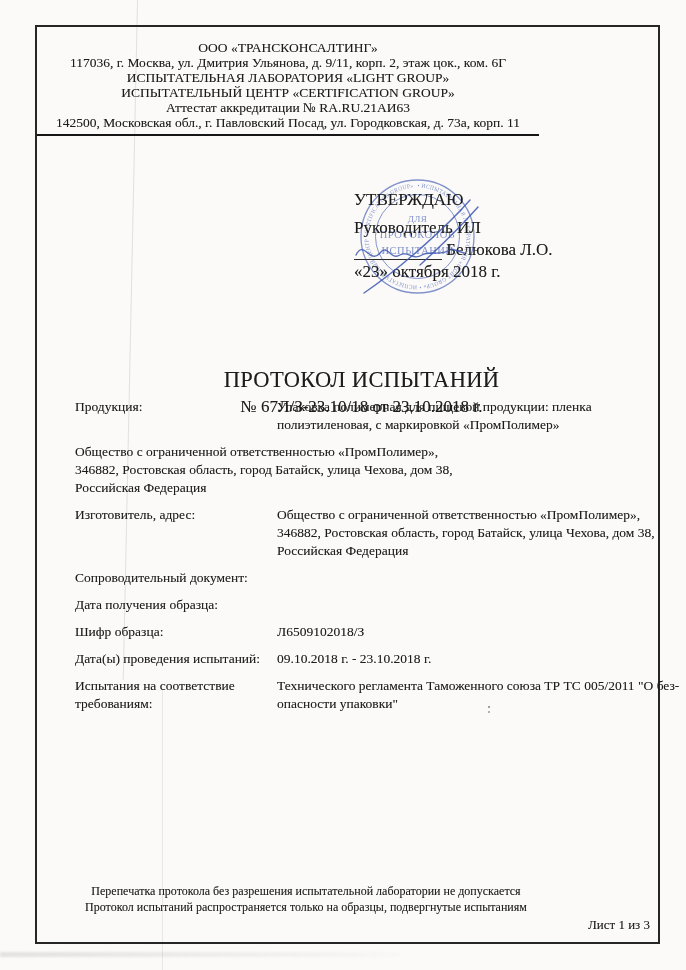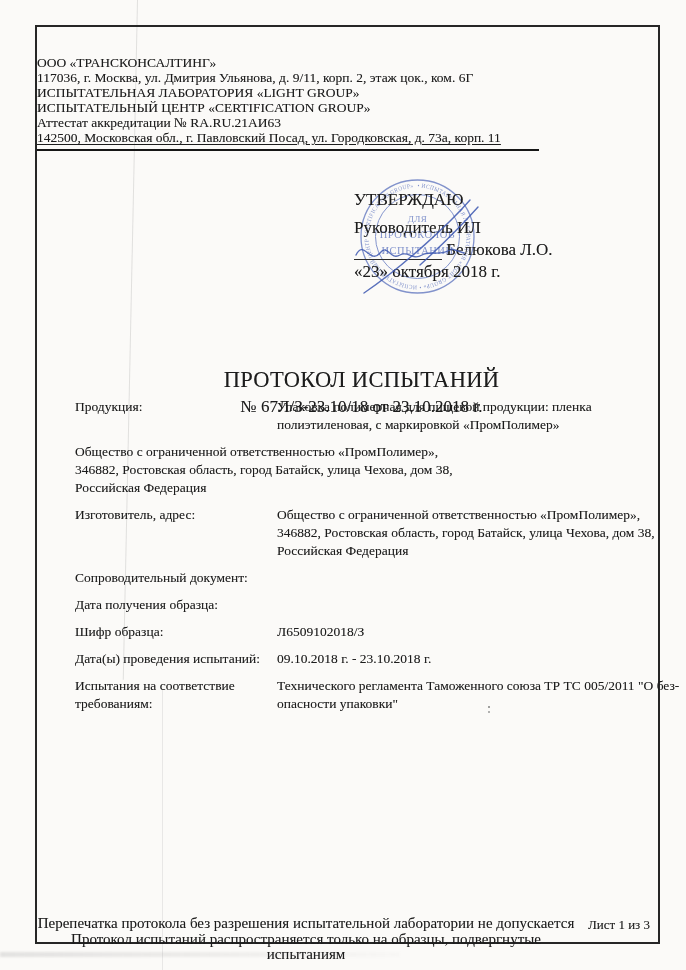--- a/index.html
+++ b/index.html
@@ -17,24 +17,24 @@
     background:rgba(130,130,130,0.15);}
   .smudge{position:absolute;left:0;top:952px;width:400px;height:5px;
     background:linear-gradient(90deg,rgba(120,120,120,0.18),rgba(120,120,120,0.02));filter:blur(1px);}
   .speck{position:absolute;left:488px;top:706px;width:2px;height:2px;
     background:rgba(70,70,70,0.5);box-shadow:0 5px 0 rgba(70,70,70,0.4);}
   
   .frame{position:absolute;left:35px;top:25px;width:621px;height:915px;
     border:2px solid #262626;background:transparent;}
   
   .header{position:absolute;left:37px;top:27px;width:502px;
-    padding-top:28px;padding-bottom:4px;text-align:left;
+    padding-top:13px;padding-bottom:4px;text-align:center;
     font-size:13.5px;line-height:15px;border-bottom:2.5px solid #161616;}
   .header div{white-space:nowrap;}
-  .header .addr2{text-decoration:underline;text-underline-offset:2px;}
+  .header .addr2{text-underline-offset:2px;}
   
   .approval{position:absolute;left:354px;top:190px;width:290px;height:100px;
     font-size:17px;z-index:3;}
   .approval .l1{position:absolute;left:0;top:0;}
   .approval .l2{position:absolute;left:0;top:28px;}
   .approval .sigrow{position:absolute;left:0;top:50px;white-space:nowrap;}
   .approval .sigline{display:inline-block;width:88px;border-bottom:1px solid #2a2a2a;height:14px;vertical-align:bottom;}
   .approval .l4{position:absolute;left:0;top:72px;}
   
   .stamp{position:absolute;left:357px;top:176px;width:121px;height:121px;z-index:1;opacity:0.85;}
@@ -49,21 +49,21 @@
   .title{position:absolute;left:35px;top:319px;width:653px;text-align:center;z-index:2;margin-top:48px;}
   .title .t1{font-size:22.5px;line-height:26px;letter-spacing:0.3px;}
   .title .t2{font-size:17px;line-height:25px;margin-top:1px;}
   
   .fields{position:absolute;left:46px;top:398px;width:612px;font-size:13.5px;line-height:18px;margin-left:29px;}
   .frow{display:flex;margin-bottom:9px;}
   .flabel{width:202px;flex:none;}
   .fvalue{width:408px;flex:none;}
   
   .footer{position:absolute;left:35px;top:884px;width:542px;text-align:center;
-    font-size:15px;line-height:15.5px;margin-top:32px;}
+    font-size:12px;line-height:15.5px;}
   .pagenum{position:absolute;left:35px;top:917px;width:615px;text-align:right;font-size:13px;}
 </style>
 </head>
 <body>
 
 <div class="artifact-a"></div>
 <div class="artifact-b"></div>
 <div class="smudge"></div>
 <div class="speck"></div>
 

